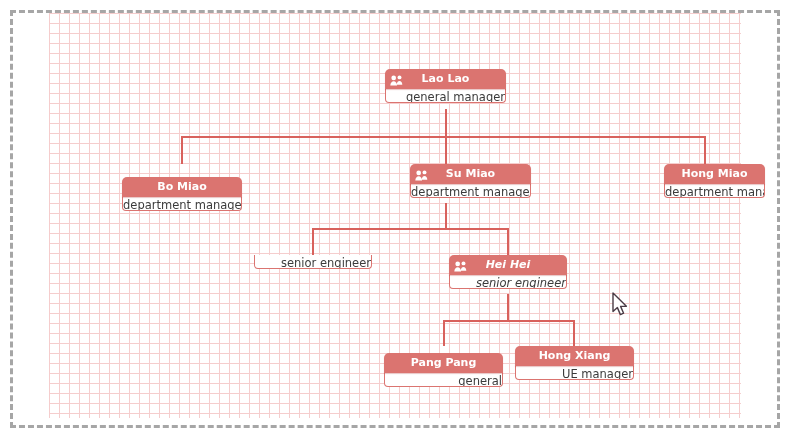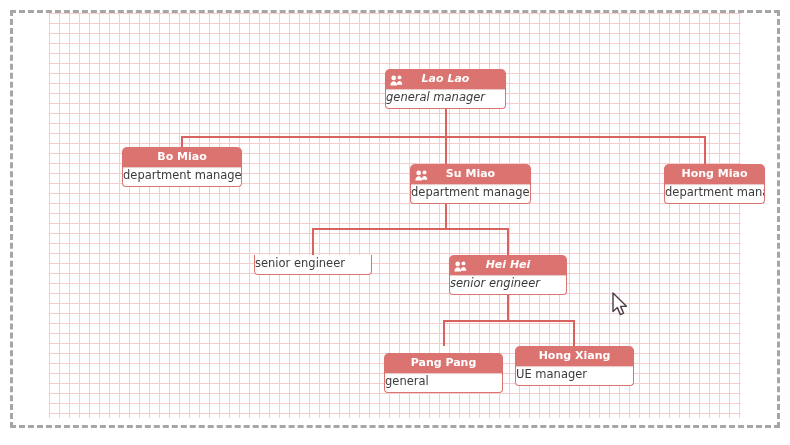--- a/index.html
+++ b/index.html
@@ -41,27 +41,27 @@
     position:relative;height:20px;line-height:20px;
     background:#db7470;color:#ffffff;font-size:11px;font-weight:bold;
     text-align:center;border-radius:5px 5px 0 0;
     white-space:nowrap;overflow:hidden;
     box-shadow:0 1px 1px rgba(190,85,85,.35);
   }
   .node .title .icon{
     position:absolute;left:4px;top:4px;width:15px;height:12px;display:block;
   }
   .node .content{
-    box-sizing:border-box;height:20px;line-height:17px;
+    box-sizing:border-box;height:14px;line-height:17px;
     background:#ffffff;border:1px solid #db7470;border-top:none;
     border-radius:0 0 4px 4px;color:#3b3b3b;font-size:11.5px;
-    text-align:left;white-space:nowrap;overflow:hidden;
+    text-align:right;white-space:nowrap;overflow:hidden;
   }
-  .pos-laolao   {left:336px;top:56px; width:121px;font-style:italic;}
-  .pos-bomiao   {left:73px; top:134px;width:120px;}
+  .pos-laolao   {left:336px;top:56px; width:121px;}
+  .pos-bomiao   {left:73px; top:164px;width:120px;}
   .pos-sumiao   {left:336px;top:151px;width:121px;margin-left:25px;}
   .pos-hongmiao {left:595px;top:151px;width:121px;padding-left:20px;}
   .pos-tiehua   {left:205px;top:242px;width:118px;}
   .pos-heihei   {left:400px;top:242px;width:118px;font-style:italic;}
   .pos-pangpang {left:335px;top:340px;width:119px;}
   .pos-xiangxiang{left:466px;top:333px;width:119px;}
   
   .cursor{position:absolute;left:611px;top:292px;width:17px;height:25px;}
 </style>
 </head>

